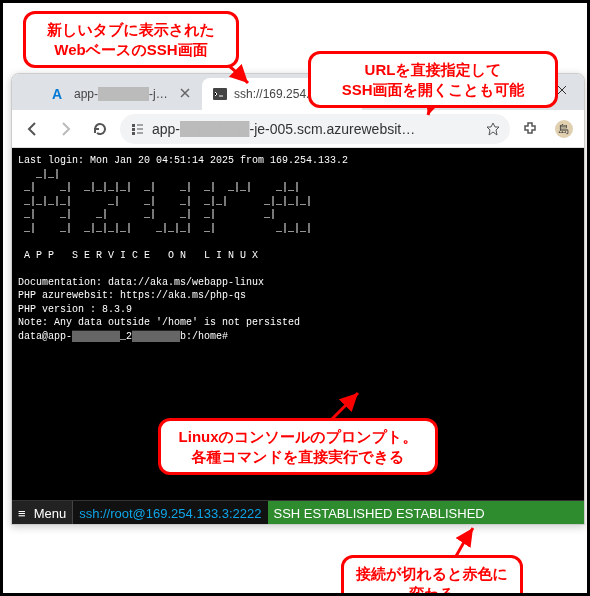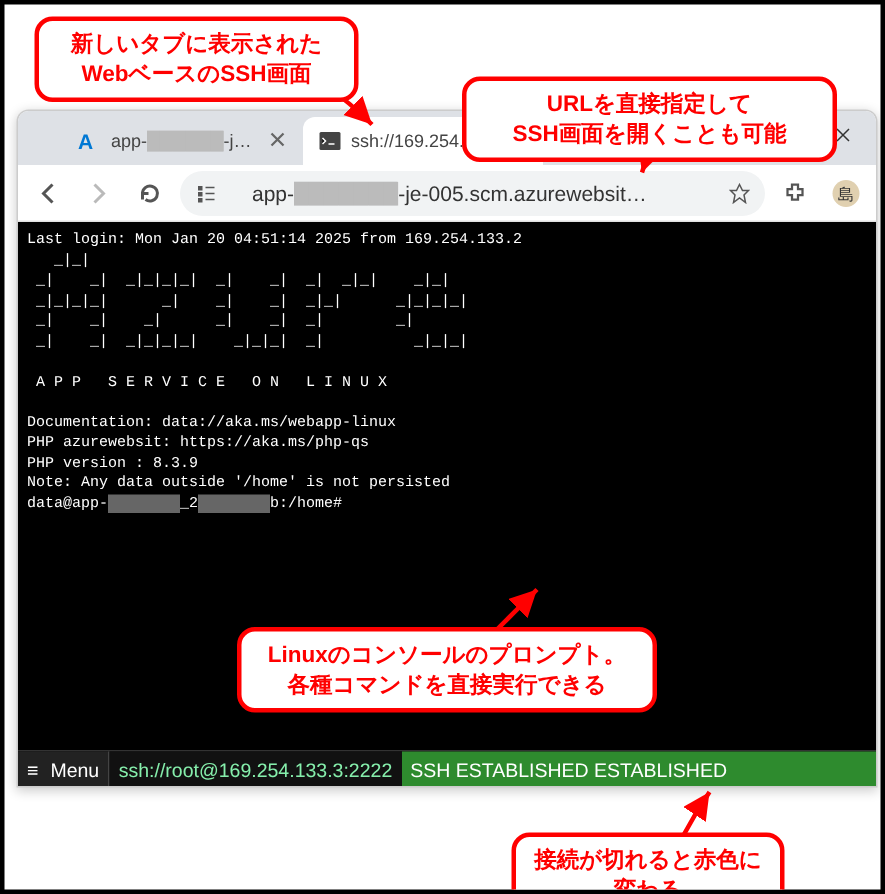--- a/index.html
+++ b/index.html
@@ -78,21 +78,21 @@
   }
   .tb-btn { width: 28px; height: 28px; display: flex; align-items: center; justify-content: center; color: #555; cursor: pointer; border-radius: 50%; }
   .addr-bar {
     flex: 1;
     height: 30px;
     background: #f1f3f4;
     border-radius: 15px;
     display: flex;
     align-items: center;
     padding: 4px 10px;
-    gap: 24px;
+    gap: 8px;
     font-size: 14px;
     color: #333;
   }
   .addr-text { overflow: hidden; white-space: nowrap; text-overflow: ellipsis; flex: 1; }
   .terminal {
     background: #000;
     color: #fff;
     font-family: "Consolas", "Courier New", monospace;
     font-size: 10px;
     line-height: 1.35;
@@ -105,21 +105,21 @@
   .statusbar {
     height: 26px;
     background: #000;
     display: flex;
     font-family: sans-serif;
     font-size: 13px;
     align-items: stretch;
     border-top: 1px solid #333;
   }
   .sb-menu { background: #222; color: #fff; padding: 0 6px; display: flex; align-items: center; border-right: 1px solid #444;}
-  .sb-url { background: #111; color: #86efac; padding: 0 6px; display: flex; align-items: center; flex:0 0 auto;}
+  .sb-url { background: #111; color: #0ea5e9; padding: 0 6px; display: flex; align-items: center; flex:0 0 auto;}
   .sb-status { background: #2e8b2e; color: #fff; padding: 0 6px; display: flex; align-items: center; flex: 1; font-weight: 500; white-space: nowrap; overflow: hidden;}
   .hamburger { display:inline-block; width:12px; }
   .masked { background:#bbb; color:#bbb; display:inline-block; }
 </style>
 </head>
 <body>
 
 <div class="callout" style="left:20px; top:8px; width:216px;">
   <span style="white-space:pre-line;">新しいタブに表示された
 WebベースのSSH画面</span>

